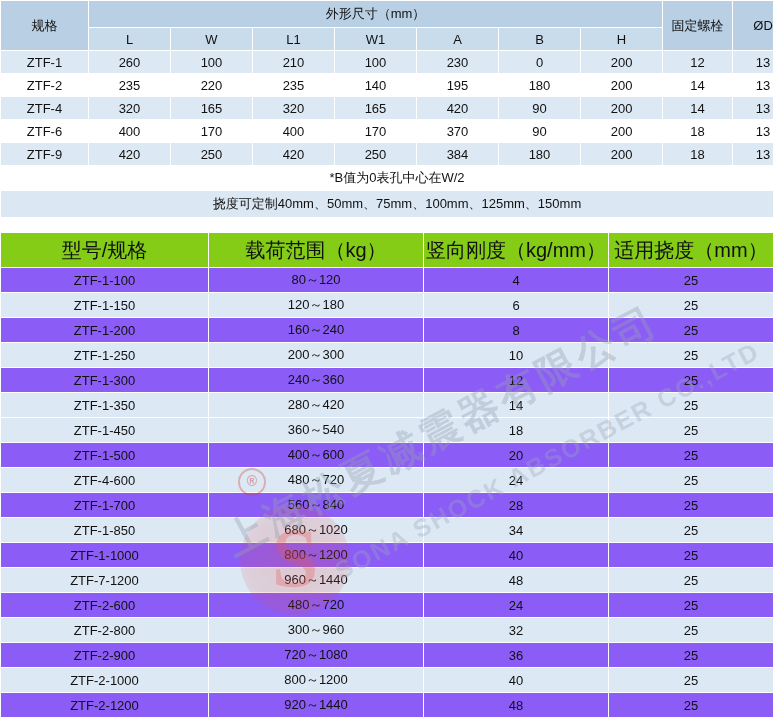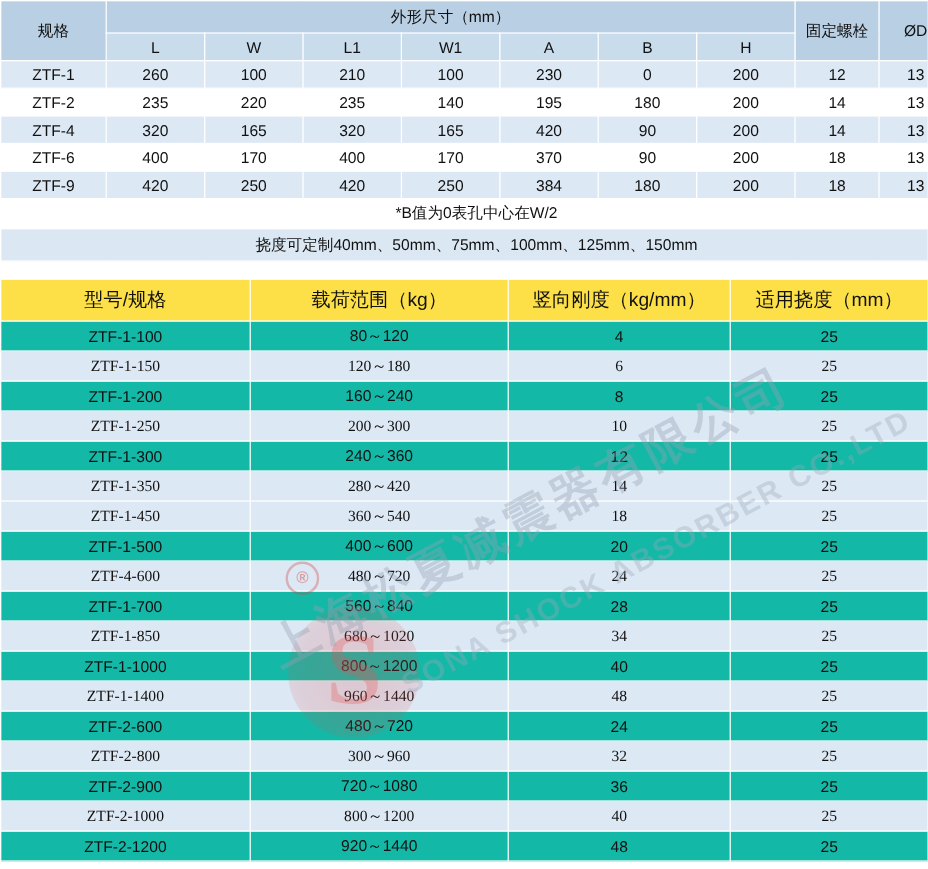--- a/index.html
+++ b/index.html
@@ -119,27 +119,27 @@
     height: 26px;
     font-size: 13px;
     text-align: center;
     color: #111;
   }
   .spacer {
     height: 14px;
     background: #ffffff;
   }
   .t2 .hdr {
-    background: #fde047;
+    background: #84cc16;
     height: 34px;
-    font-size: 16px;
+    font-size: 20px;
   }
   .t2 td { height: 24px; }
-  .t2 .rowA { background: #14b8a6; }
-  .t2 .rowB { background: #dce8f4; font-family: Liberation Serif, serif; }
+  .t2 .rowA { background: #8b5cf6; }
+  .t2 .rowB { background: #dce8f4; }
   .content-layer { position: relative; z-index: 1; }
 </style>
 </head>
 <body>
 
 <div class="page">
 
   <div class="watermark">
     <div class="wm-logo"></div>
     <div class="wm-circle">®</div>
@@ -330,21 +330,21 @@
       <td class="rowB">34</td>
       <td class="rowB">25</td>
     </tr>
     <tr>
       <td class="rowA">ZTF-1-1000</td>
       <td class="rowA">800～1200</td>
       <td class="rowA">40</td>
       <td class="rowA">25</td>
     </tr>
     <tr>
-      <td class="rowB">ZTF-1-1400</td>
+      <td class="rowB">ZTF-7-1200</td>
       <td class="rowB">960～1440</td>
       <td class="rowB">48</td>
       <td class="rowB">25</td>
     </tr>
     <tr>
       <td class="rowA">ZTF-2-600</td>
       <td class="rowA">480～720</td>
       <td class="rowA">24</td>
       <td class="rowA">25</td>
     </tr>

